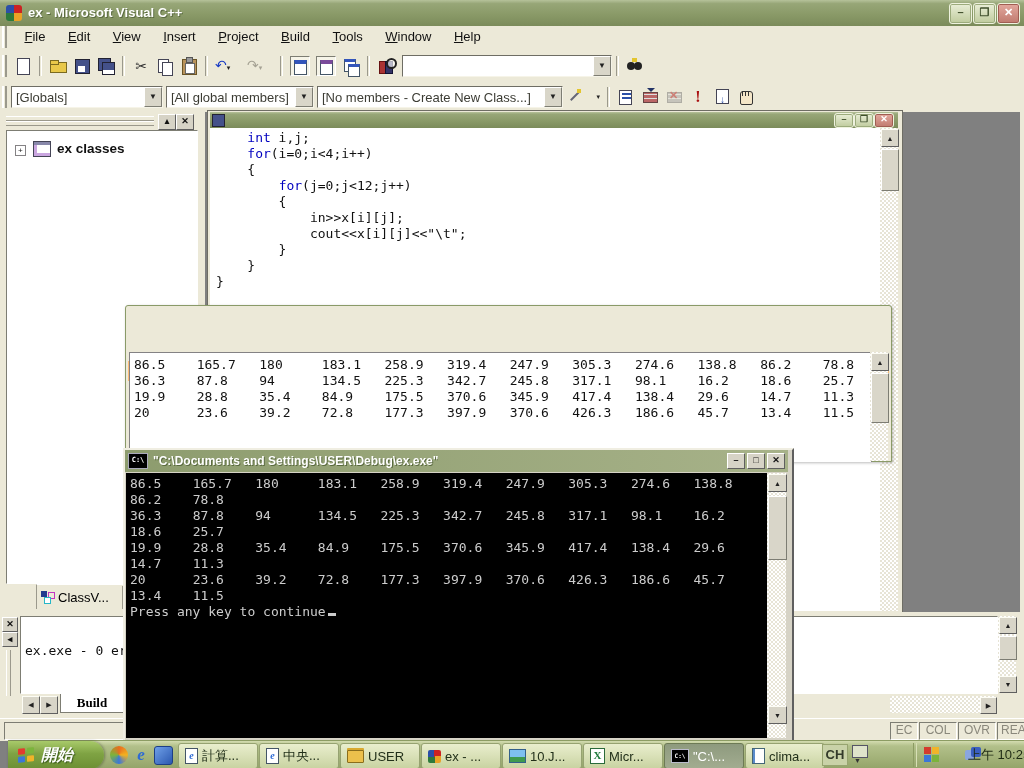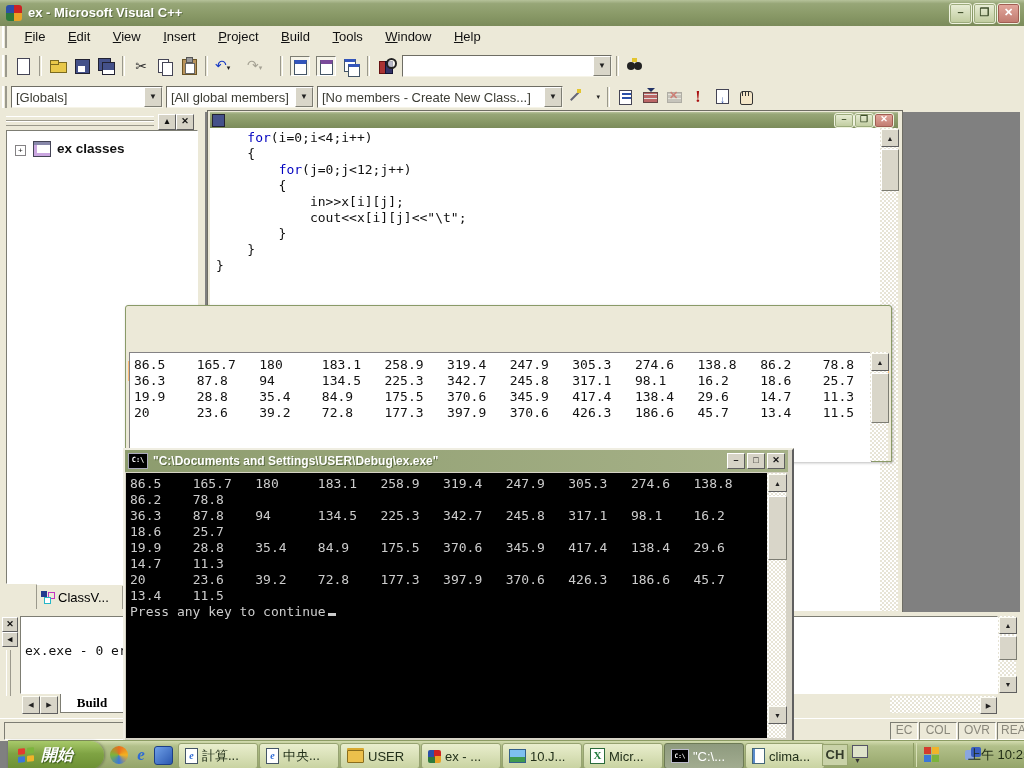--- a/index.html
+++ b/index.html
@@ -184,20 +184,21 @@
 
     <div class="abs" style="left:207px;top:110px;width:694px;height:502px;border:1px solid #6e6d64;background:#ece9d8;">
       <div class="abs olive" style="left:2px;top:1px;width:688px;height:16px;">
         <span class="abs" style="left:2px;top:2px;width:11px;height:11px;background:#44518a;border:1px solid #223;"></span>
         <span class="abs capbtn g-min" style="right:44px;top:1px;width:18px;height:13px;font-size:9px;line-height:11px;"></span>
         <span class="abs capbtn g-max" style="right:24px;top:1px;width:18px;height:13px;font-size:9px;line-height:11px;"></span>
         <span class="abs capbtn capclose g-x" style="right:4px;top:1px;width:18px;height:13px;font-size:9px;line-height:11px;"></span>
       </div>
       <div class="abs white" style="left:2px;top:17px;width:670px;height:483px;">
         <div class="abs" style="left:6px;top:2px;">
+            <div class="codeline"><span>    </span><span class="kw">int</span><span> i,j;</span></div>
             <div class="codeline"><span>    </span><span class="kw">for</span><span>(i=0;i&lt;4;i++)</span></div>
             <div class="codeline"><span>    {</span></div>
             <div class="codeline"><span>        </span><span class="kw">for</span><span>(j=0;j&lt;12;j++)</span></div>
             <div class="codeline"><span>        {</span></div>
             <div class="codeline"><span>            in&gt;&gt;x[i][j];</span></div>
             <div class="codeline"><span>            cout&lt;&lt;x[i][j]&lt;&lt;"\t";</span></div>
             <div class="codeline"><span>        }</span></div>
             <div class="codeline"><span>    }</span></div>
             <div class="codeline"><span>}</span></div>
           </div>

